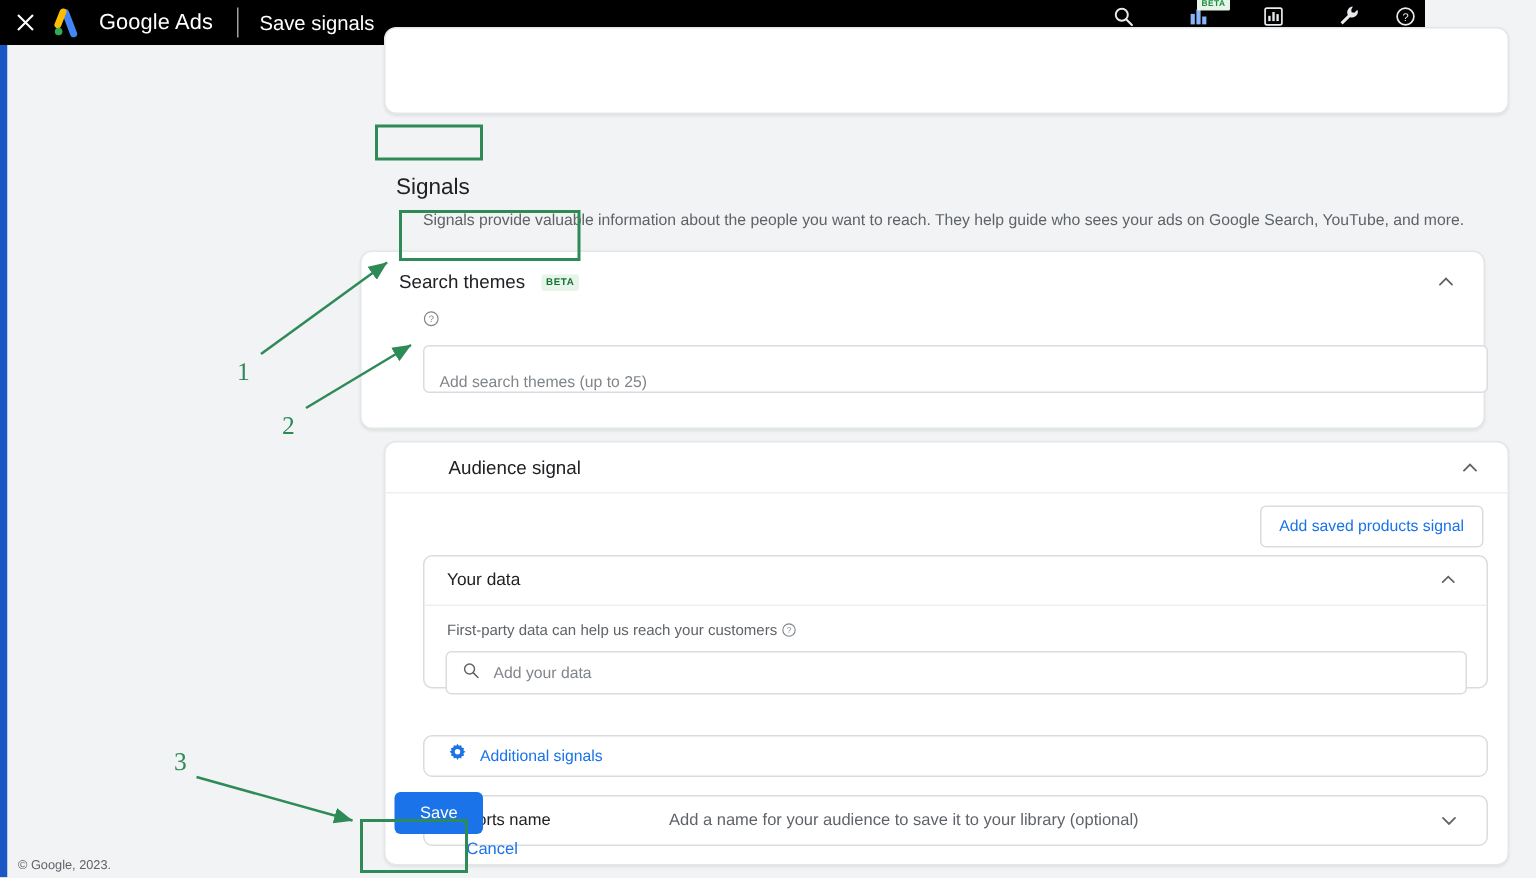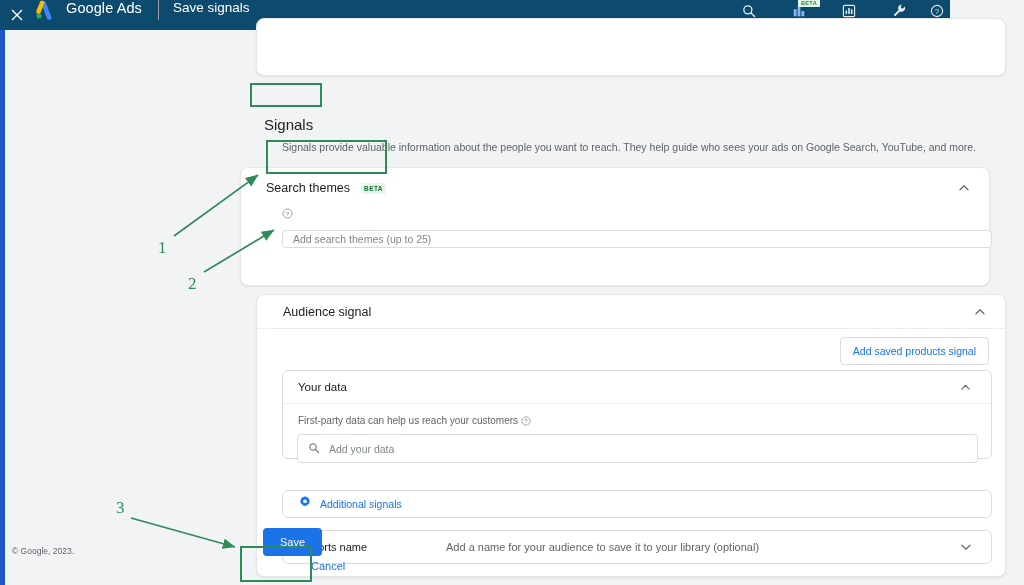--- a/index.html
+++ b/index.html
@@ -14,22 +14,22 @@
 
   
   .left-rail {
     position: absolute; left: 0; top: 30px; width: 5px; height: 555px;
     background: #1a56c4;
   }
 
   
   .topbar {
     position: absolute; left: 0; top: 0; width: 950px; height: 30px;
-    background: #0c4a6e; color: #fff;
-    display: flex; align-items: flex-start;
+    background: #000000; color: #fff;
+    display: flex; align-items: center;
   }
   .close-btn {
     width: 34px; height: 30px; display: flex; align-items: center; justify-content: center;
     color: #ffffff; font-size: 15px; line-height: 1; cursor: pointer;
   }
   .ads-logo { width: 22px; height: 20px; margin-left: 2px; display:block; }
   .brand {
     font-size: 14.5px; color: #ffffff; margin-left: 8px; letter-spacing: .1px;
   }
   .bar-divider {
@@ -92,31 +92,31 @@
   .chev {
     position: absolute; right: 18px; top: 50%; transform: translateY(-50%);
     width: 14px; height: 14px; color: #5f6368;
   }
   .help-ico { display:inline-block; vertical-align: -2px; color:#80868b; }
   .prompt-line {
     position: absolute; left: 277px; top: 177px;
     font-size: 10.5px; color: #3c4043;
   }
   .themes-input {
-    position: absolute; left: 277px; top: 200px; width: 710px; height: 18px;
+    position: absolute; left: 277px; top: 200px; width: 710px; height: 32px;
     border: 1px solid #dadce0; border-radius: 4px; background: #fff;
-    display: flex; align-items: center; padding-left: 10px;
+    display: flex; align-items: flex-end; padding-left: 10px;
   }
   .ph { font-size: 10.5px; color: #80868b; }
 
   
   .card-audience { left: 251px; top: 264px; width: 750px; height: 283px; }
   .aud-hdr {
     position: absolute; left: 0; top: 0; width: 100%; height: 34px;
-    display: flex; align-items: center; padding-left: 26px;
+    display: flex; align-items: center; padding-left: 42px;
     border-bottom: 1px solid #eceff1;
   }
   .aud-reach {
     position: absolute; left: 25px; top: 51px; font-size: 10.5px; color: #3c4043;
   }
   .btn-outline {
     position: absolute; right: 16px; top: 42px;
     border: 1px solid #dadce0; border-radius: 4px; background: #fff;
     color: #1a73e8; font-size: 10.5px; padding: 7px 12px; cursor: pointer;
     white-space: nowrap;
@@ -157,21 +157,21 @@
     position: absolute; left: 263px; top: 528px;
     background: #1a73e8; color: #fff; font-size: 11px;
     border: none; border-radius: 4px; padding: 8px 17px; cursor: pointer;
     font-family: "Liberation Sans", sans-serif;
   }
   .btn-cancel {
     position: absolute; left: 311px; top: 560px;
     color: #1a73e8; font-size: 11px; cursor: pointer;
   }
   .copyright {
-    position: absolute; left: 12px; top: 546px;
+    position: absolute; left: 12px; top: 571px;
     font-size: 8.5px; color: #5f6368;
   }
 
   
   .overlay { position: absolute; left: 0; top: 0; width: 1024px; height: 585px; pointer-events: none; }
   .hl {
     position: absolute; border: 2px solid #2e8b57; background: transparent;
   }
   .hl-signals  { left: 250px; top: 83px;  width: 72px;  height: 24px; }
   .hl-themes   { left: 266px; top: 140px; width: 121px; height: 34px; }

